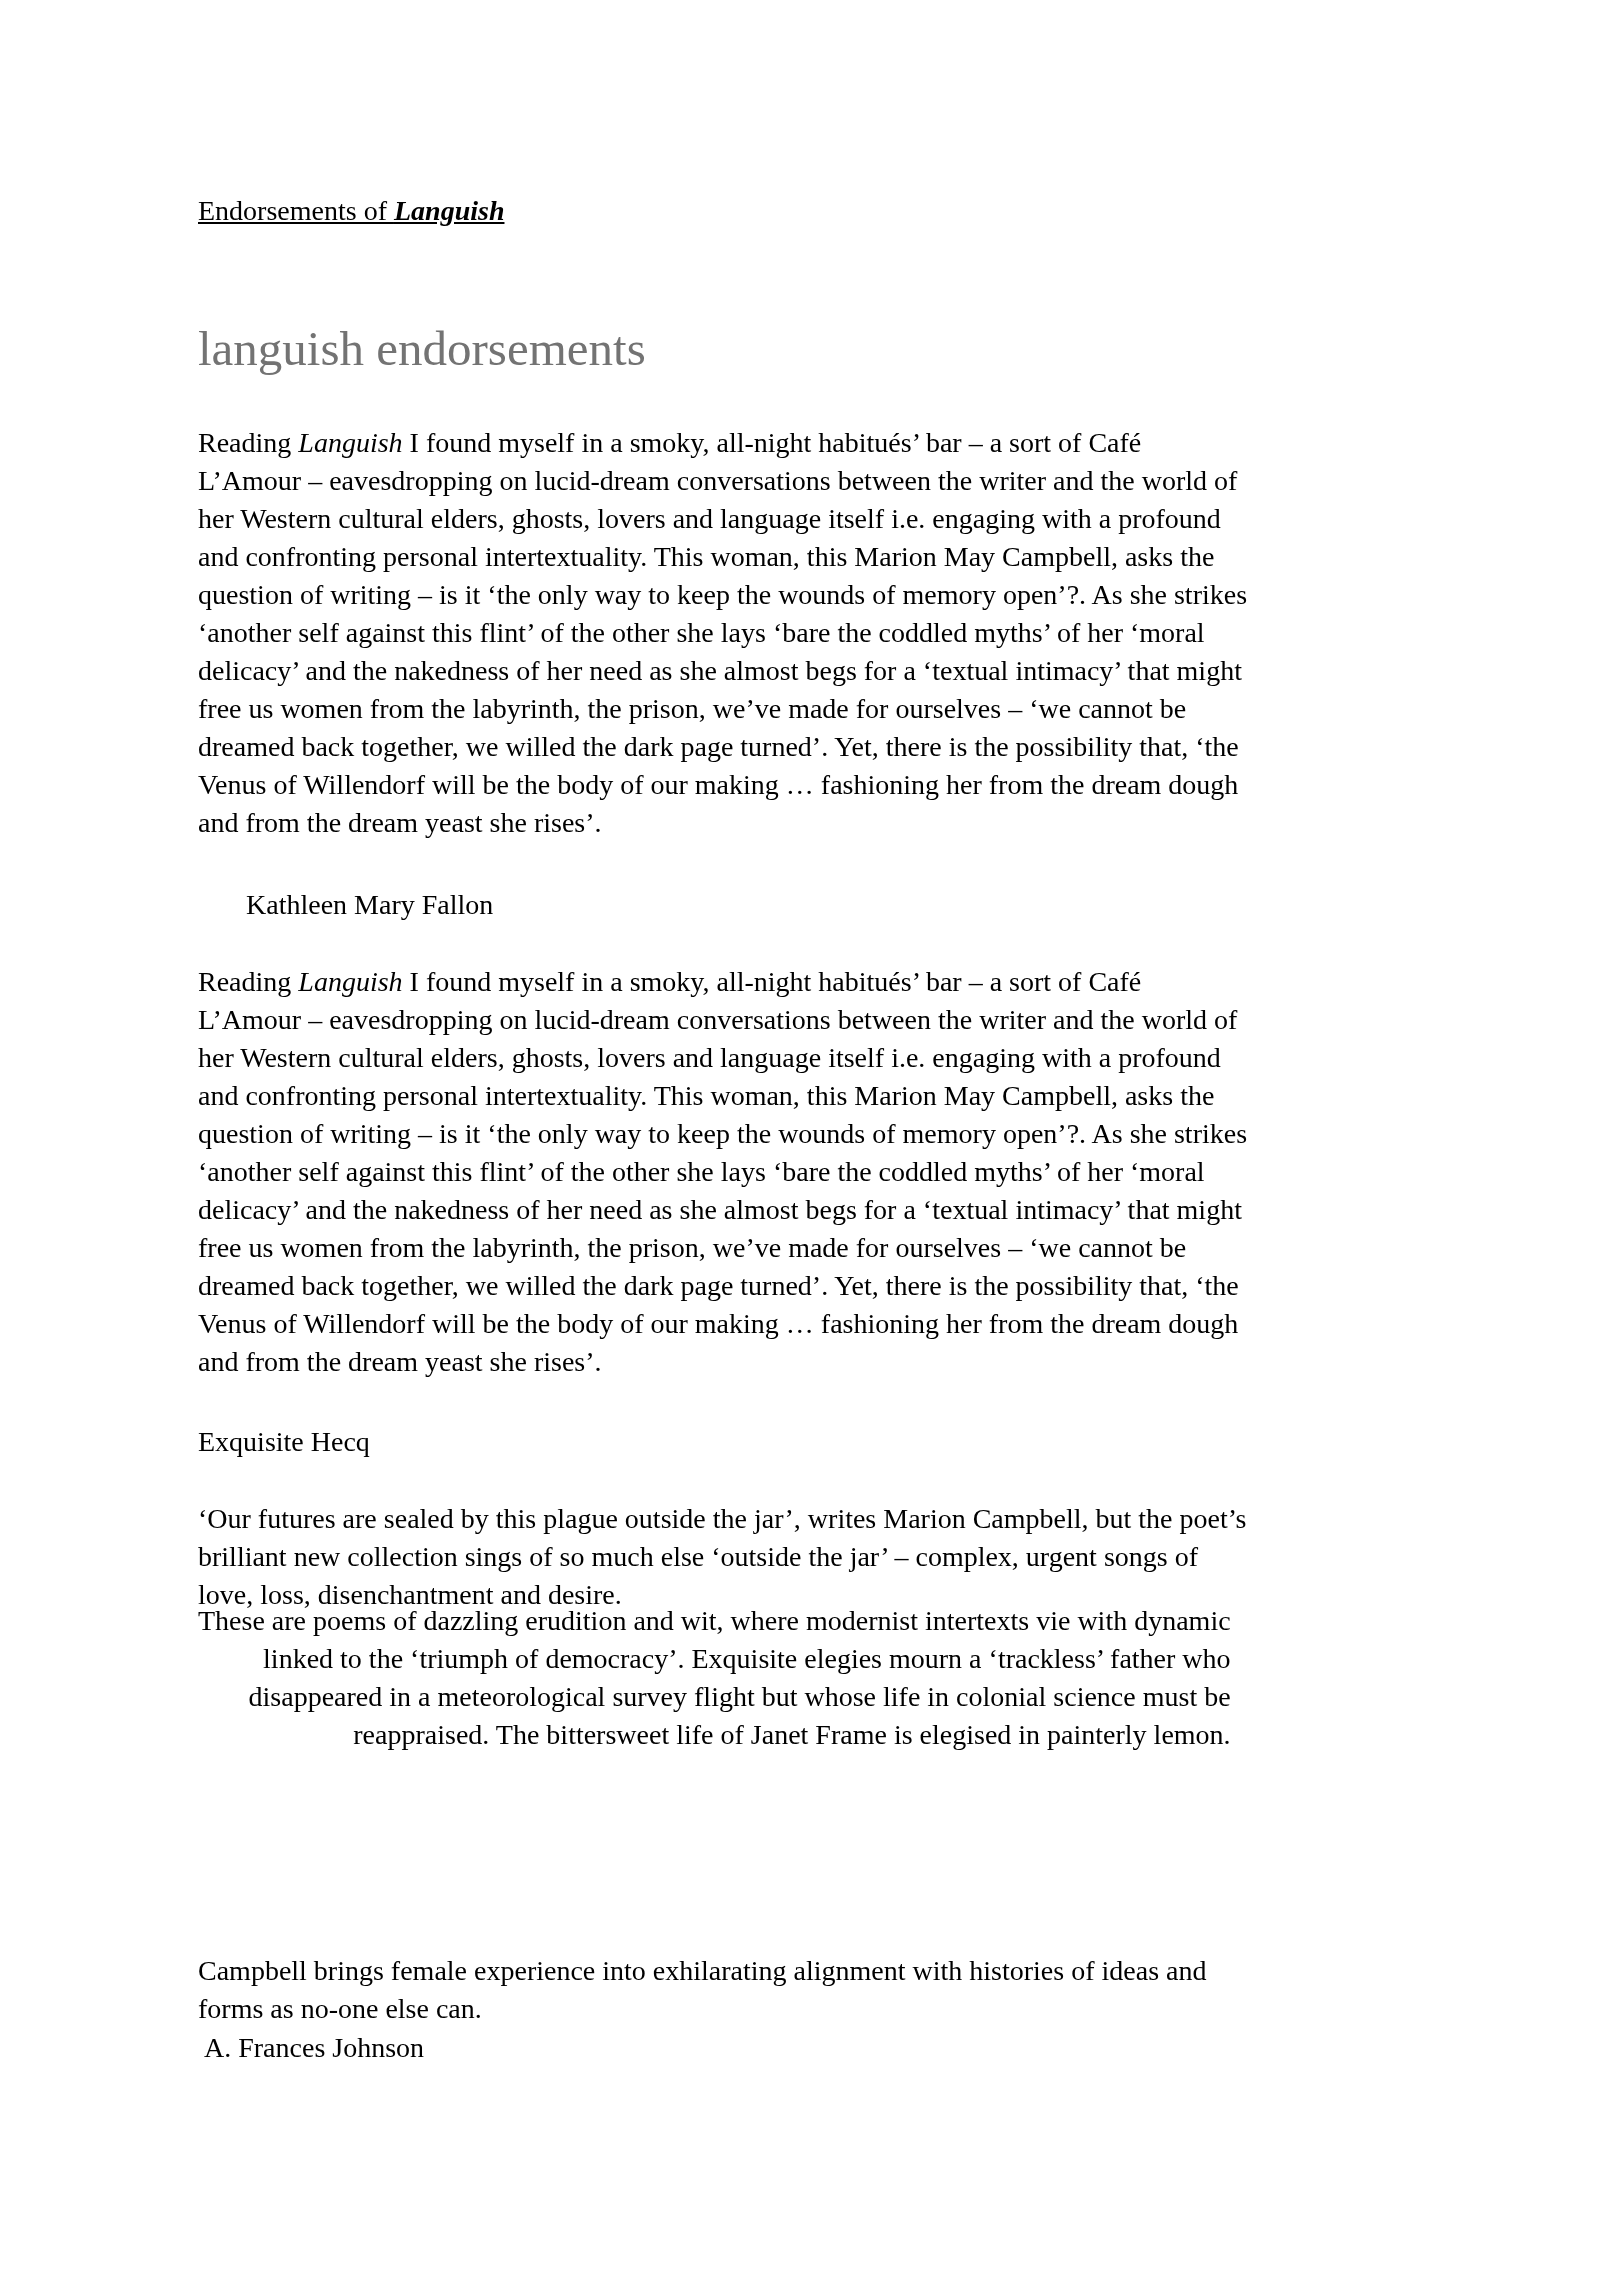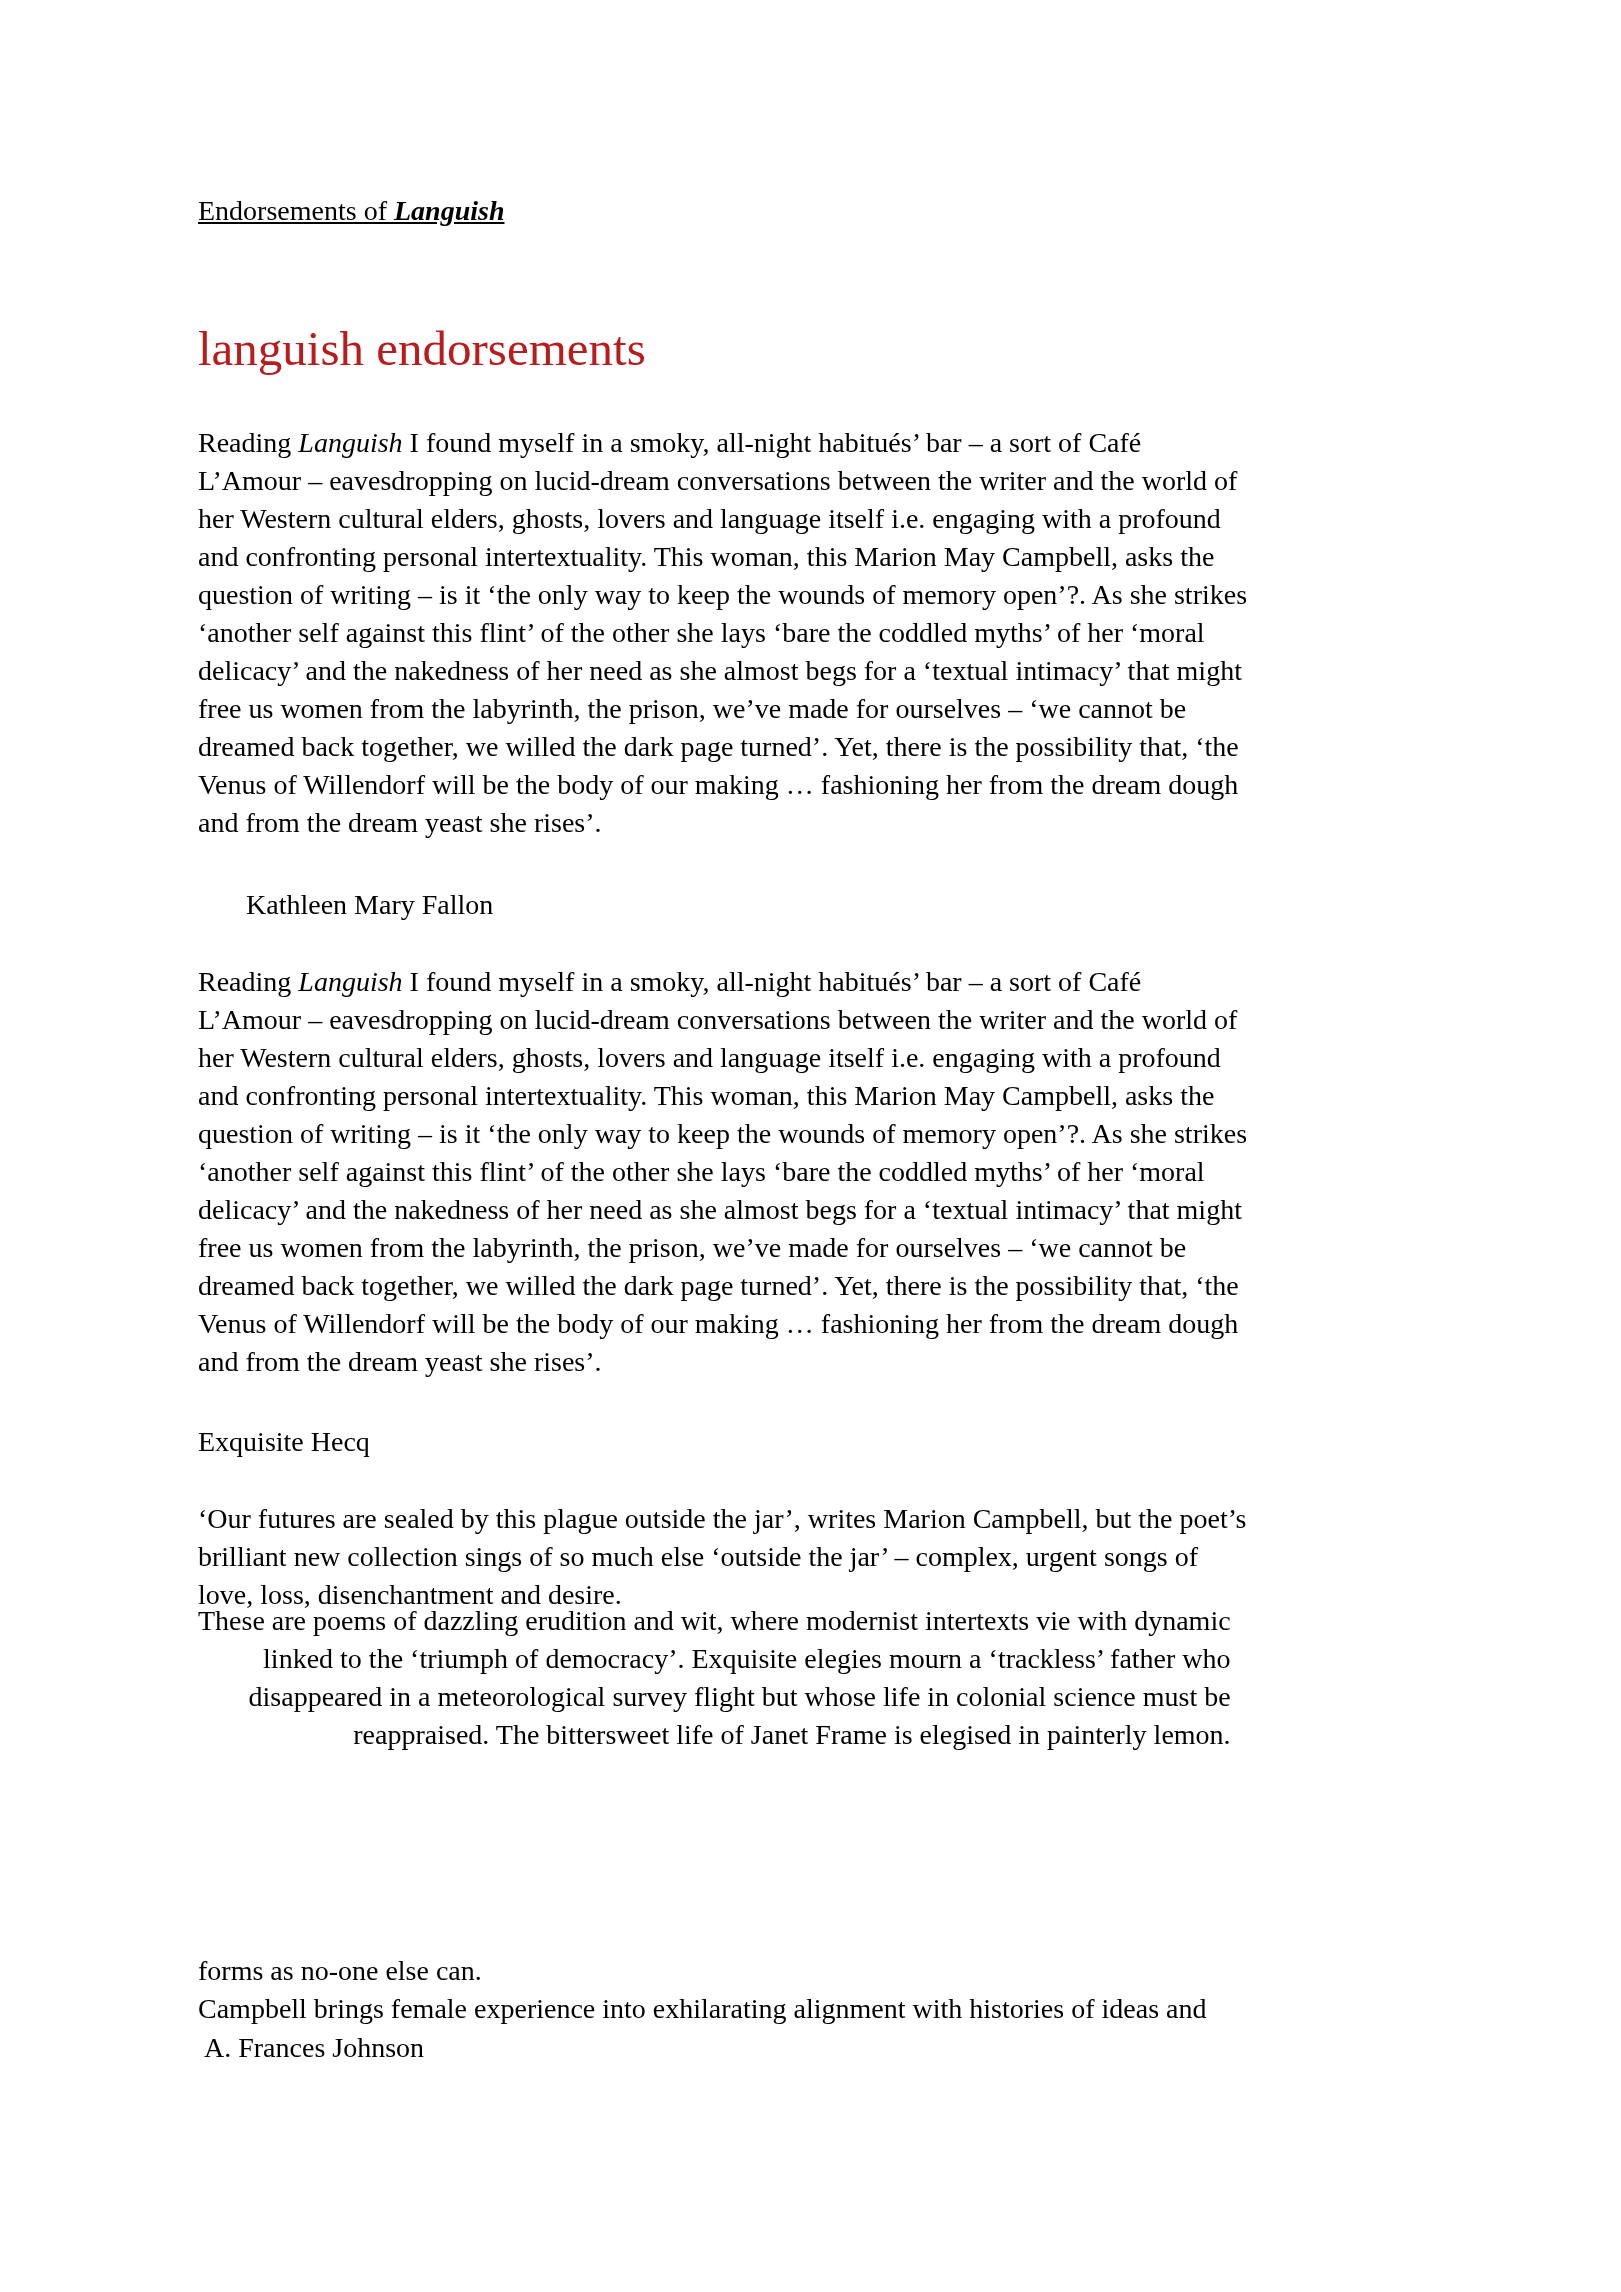--- a/index.html
+++ b/index.html
@@ -1,21 +1,21 @@
 <!DOCTYPE html>
 <html><head>
 <meta charset="utf-8">
 <style>
   html, body { margin:0; padding:0; background:#ffffff; }
   body { width:1621px; height:2293px; position:relative; overflow:hidden;
          font-family:"Liberation Serif", "DejaVu Serif", serif; color:#000; }
   .page { position:absolute; left:198px; top:0; width:1274px; }
   .doc-title { position:absolute; top:192px; left:0; font-size:28px; line-height:37px; white-space:nowrap;text-decoration:underline; }
   .doc-title b { font-style:italic; font-weight:bold; }
-  .heading { position:absolute; top:316px; left:0; font-size:49px; line-height:65px; color:#b91c1c; white-space:nowrap; font-weight:normal; margin:0; }
+  .heading { position:absolute; top:316px; left:0; font-size:49px; line-height:65px; color:#737373; white-space:nowrap; font-weight:normal; margin:0; }
   .block { position:absolute; left:0; font-size:28px; line-height:38px; white-space:nowrap; }
   .line { display:block; height:38px; }
   i { font-style:italic; }
 </style>
 </head>
 <body>
 
 <div class="page">
   <div class="doc-title"><span>Endorsements of </span><b>Languish</b></div>
 
@@ -56,18 +56,18 @@
     <span class="line">brilliant new collection sings of so much else ‘outside the jar’ – complex, urgent songs of</span>
     <span class="line">love, loss, disenchantment and desire.</span>
   </div>
   <div class="block" style="top:1602px;text-align:right;">
     <span class="line">These are poems of dazzling erudition and wit, where modernist intertexts vie with dynamic</span>
     <span class="line">linked to the ‘triumph of democracy’. Exquisite elegies mourn a ‘trackless’ father who</span>
     <span class="line">disappeared in a meteorological survey flight but whose life in colonial science must be</span>
     <span class="line">reappraised. The bittersweet life of Janet Frame is elegised in painterly lemon.</span>
   </div>
   <div class="block" style="top:1952px;">
+    <span class="line">Campbell brings female experience into exhilarating alignment with histories of ideas and</span>
     <span class="line">forms as no-one else can.</span>
-    <span class="line">Campbell brings female experience into exhilarating alignment with histories of ideas and</span>
   </div>
   <div class="block" style="top:2029px;margin-left:6px;">A. Frances Johnson</div>
 </div>
 
 
 </body></html>

